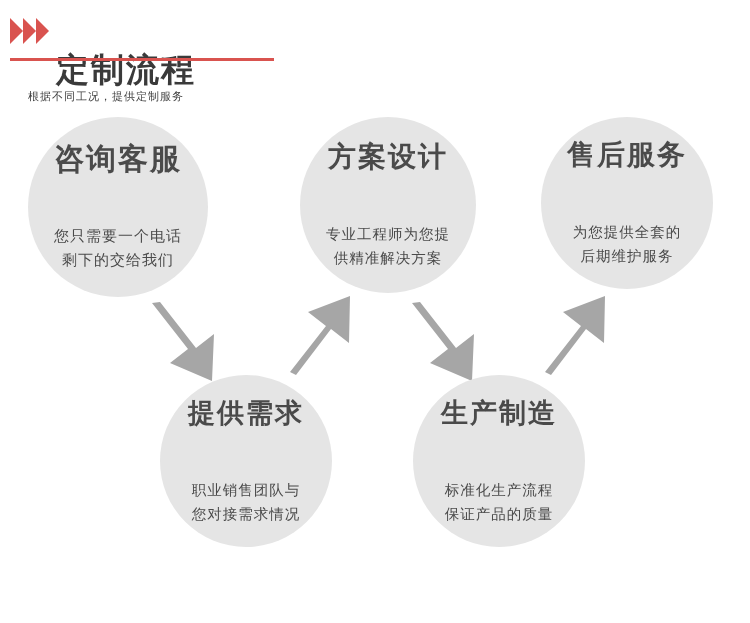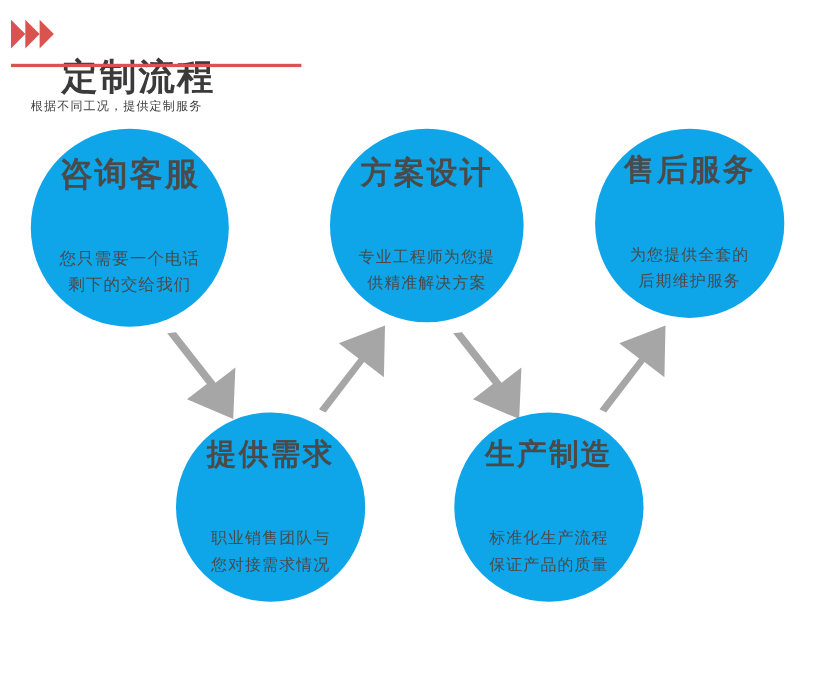--- a/index.html
+++ b/index.html
@@ -68,21 +68,21 @@
     top: 0;
     width: 750px;
     height: 623px;
     pointer-events: none;
   }
 
   
   .circle {
     position: absolute;
     border-radius: 50%;
-    background: #0ea5e9;
+    background: #e5e5e5;
     display: flex;
     flex-direction: column;
     align-items: center;
     justify-content: center;
     text-align: center;
     box-sizing: border-box;
   }
   .circle .c-title {
     font-size: 28px;
     font-weight: bold;

